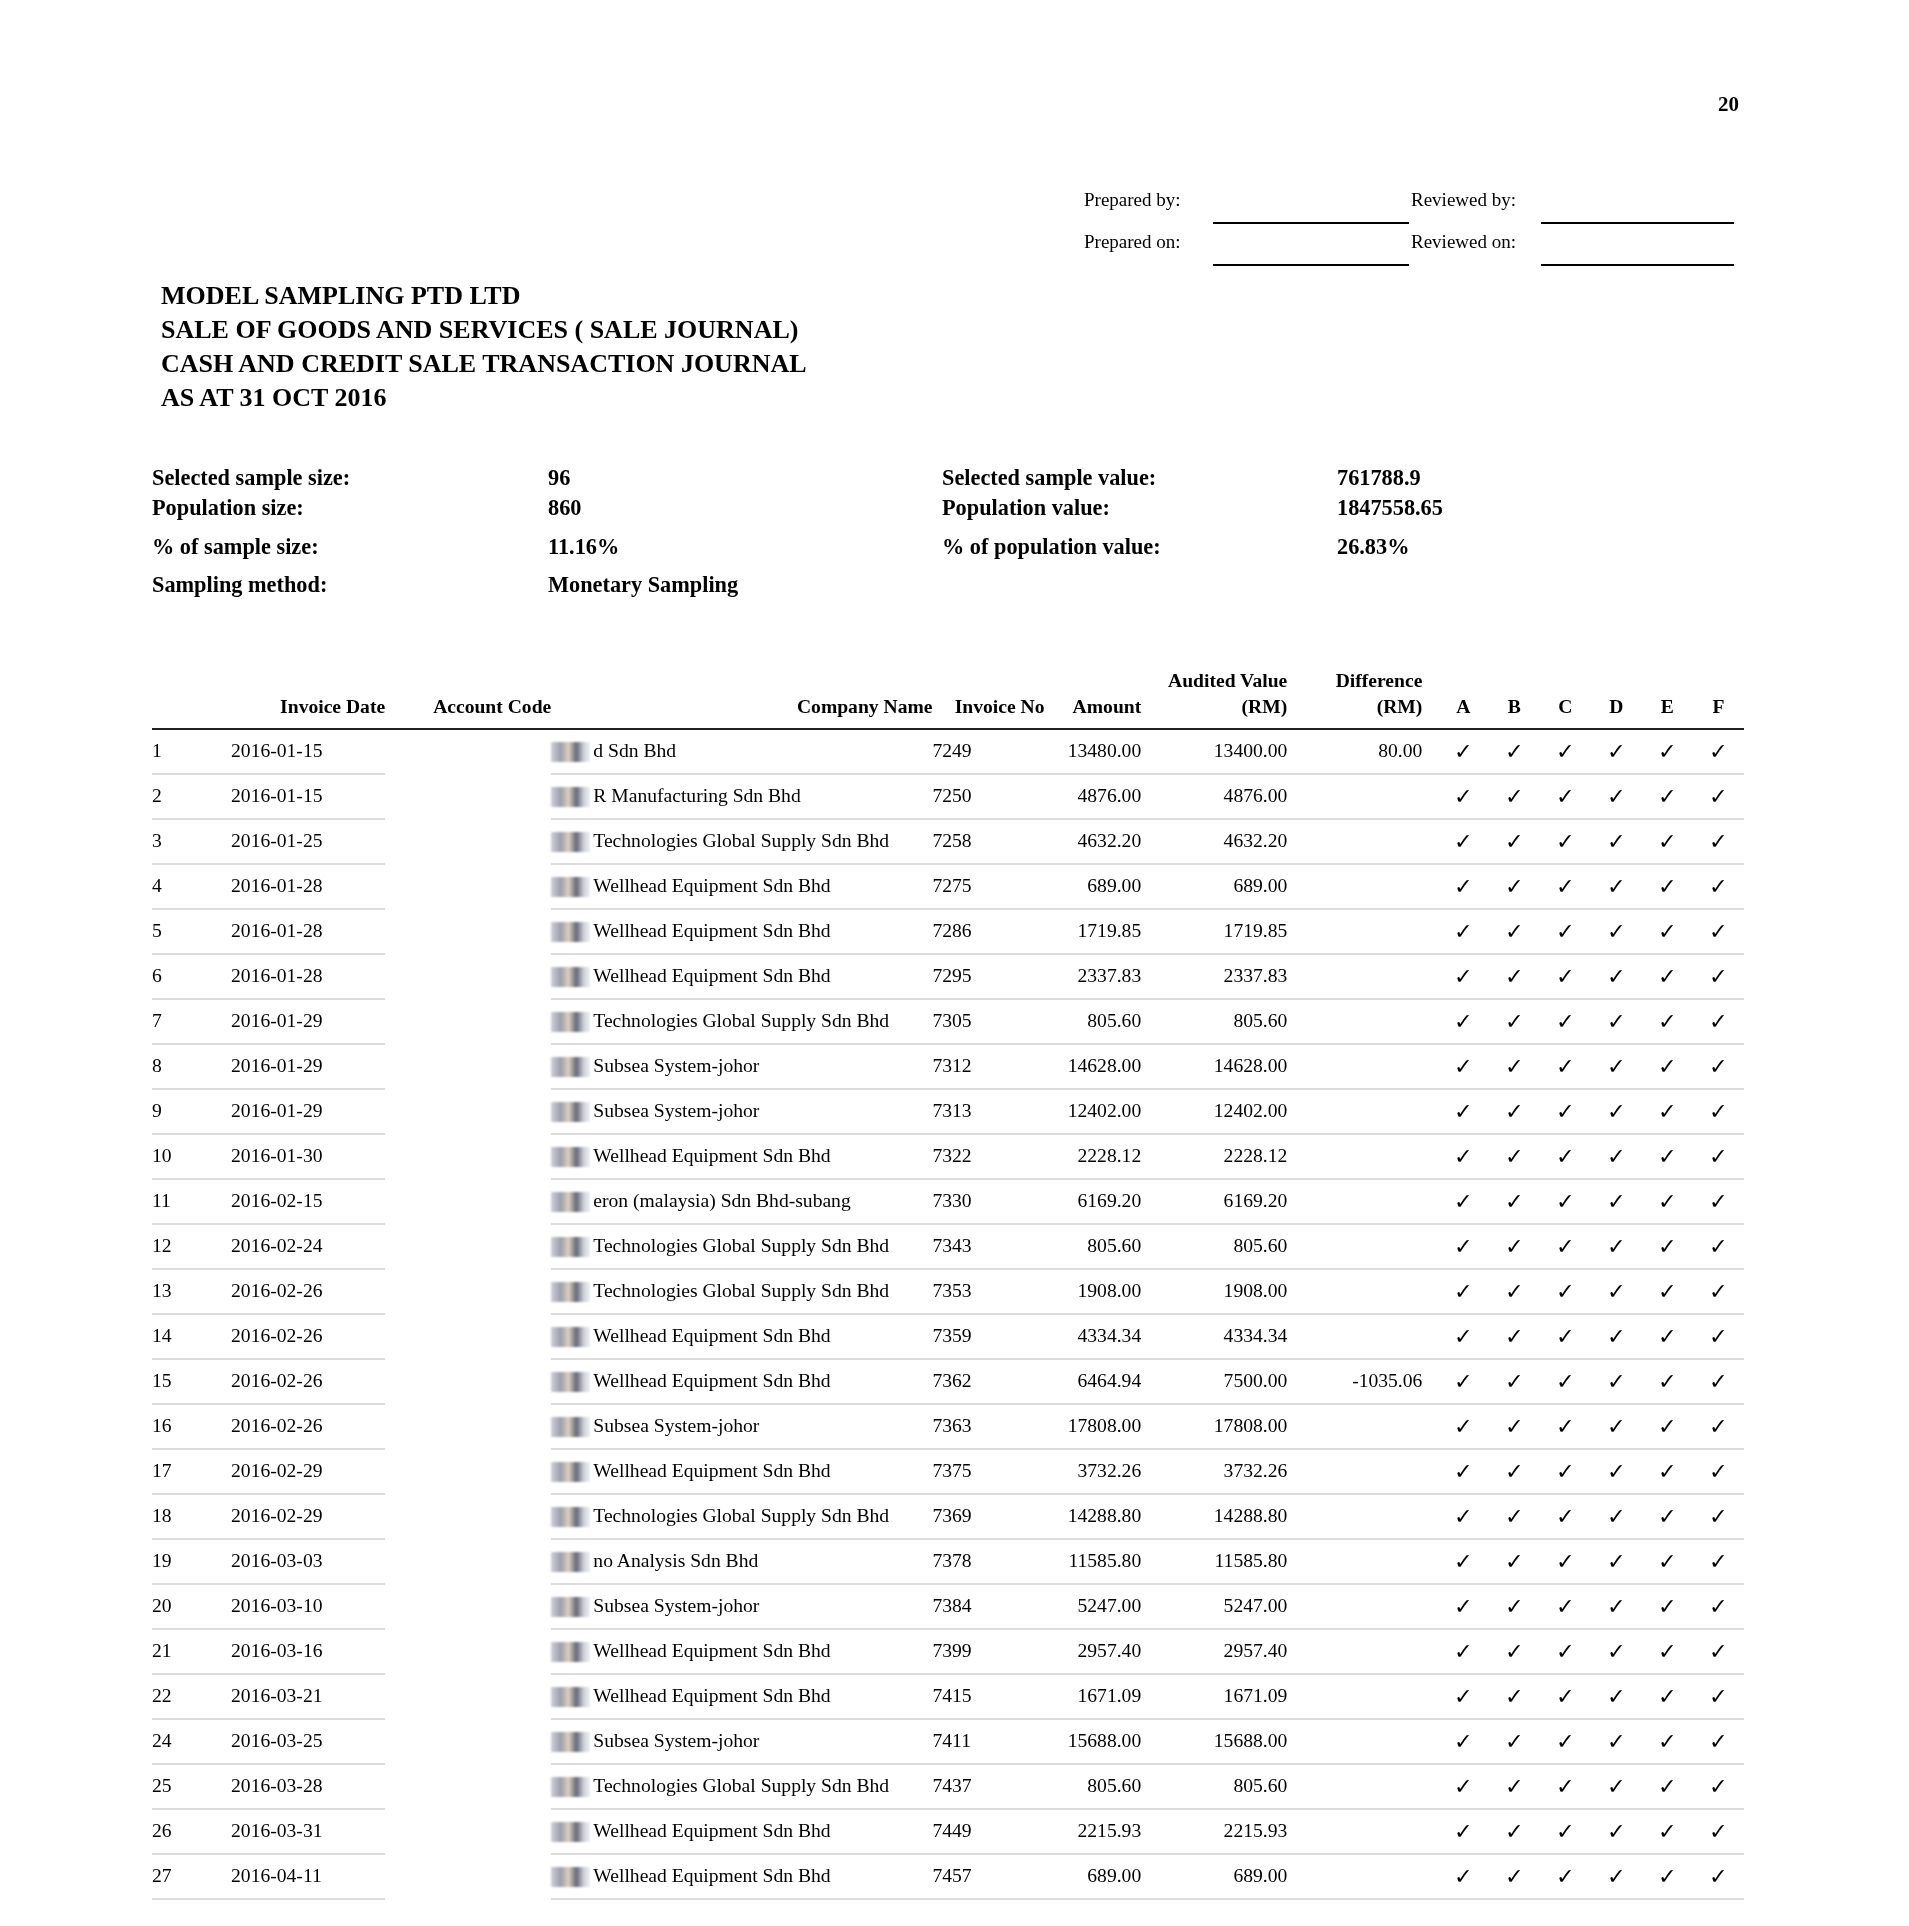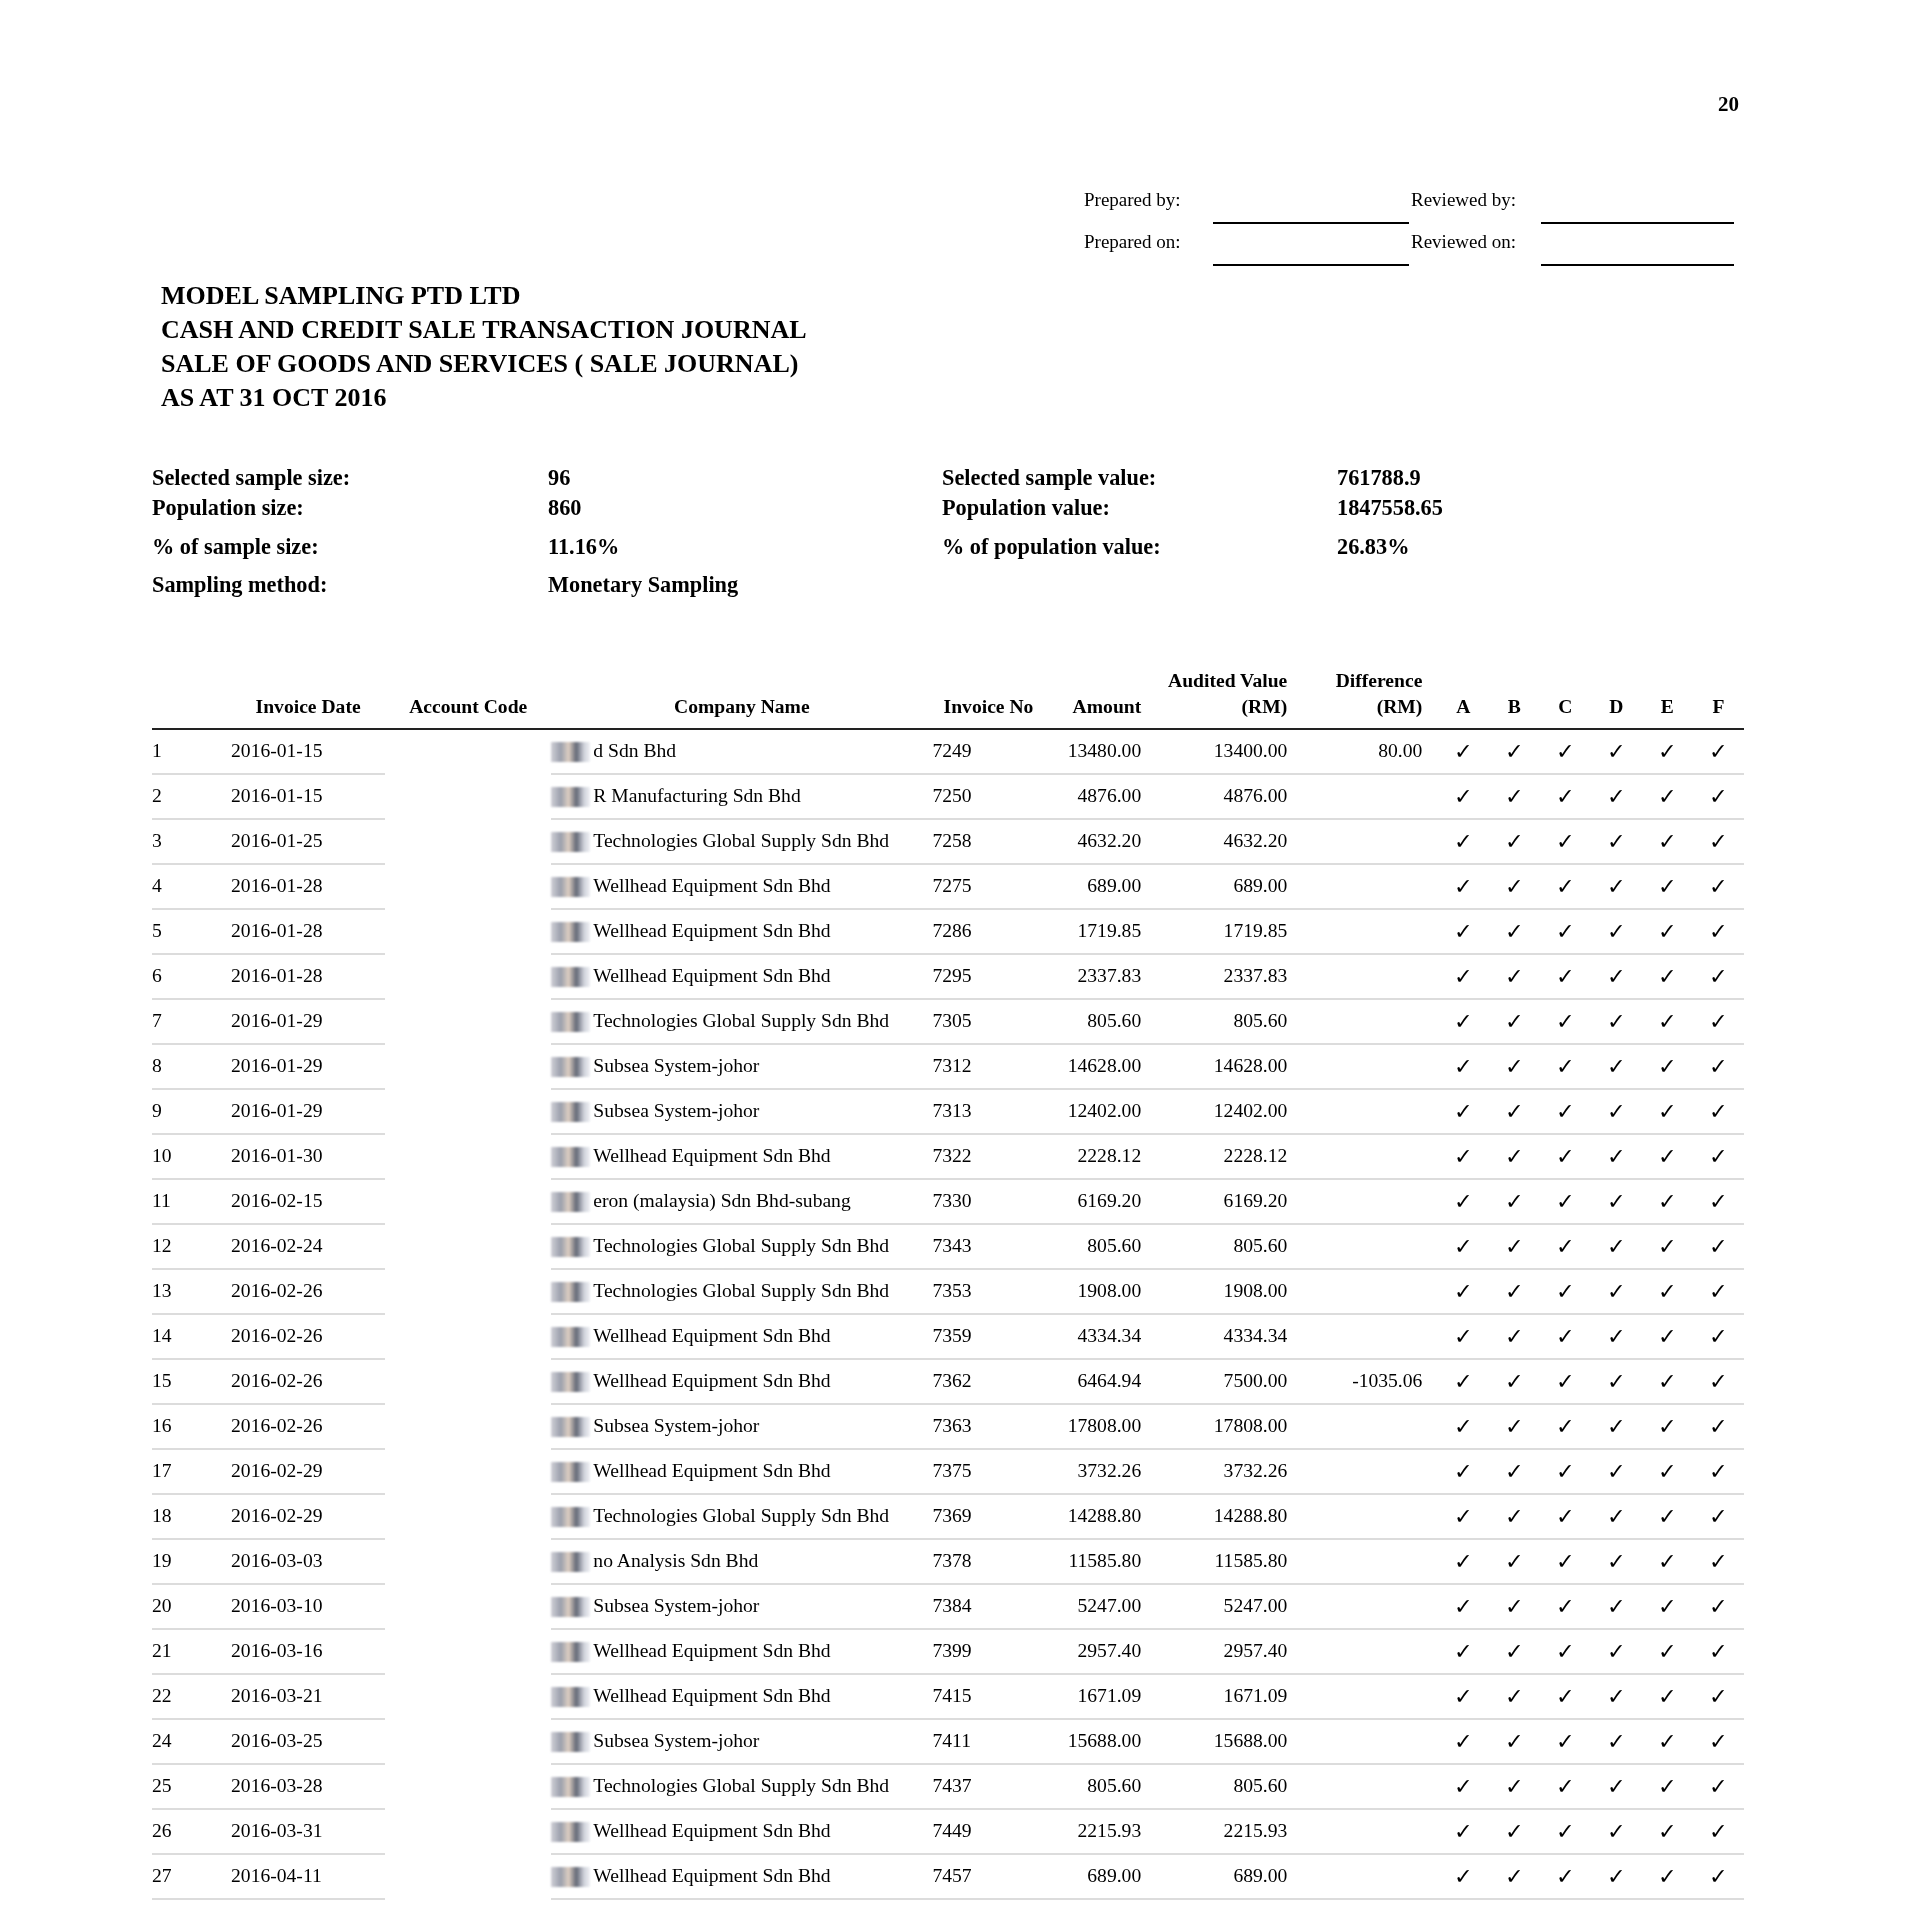--- a/index.html
+++ b/index.html
@@ -13,21 +13,21 @@
   .sig-line { position: absolute; height: 1.9px; background: #000; }
   .titles { left: 161px; top: 279px; font-weight: bold; font-size: 26px; line-height: 34px; }
   .titles div { white-space: nowrap; }
   .summary { font-size: 22.3px; font-weight: bold; white-space: nowrap; }
 
   table.journal {
     position: absolute; left: 152px; top: 668px; width: 1592px;
     border-collapse: collapse; font-size: 19.6px;
   }
   table.journal th {
-    font-weight: bold; font-size: 19.6px; text-align: center; vertical-align: bottom;
+    font-weight: bold; font-size: 19.6px; text-align: right; vertical-align: bottom;
     padding: 0 0 7.7px 0; line-height: 26px; border-bottom: 2.3px solid #222;
   }
   table.journal th.num, table.journal td.num { text-align: right; padding-right: 15.4px; }
   table.journal th.chk { text-align: center; width: 51px; }
   table.journal td {
     height: 43px; padding: 0; vertical-align: middle; white-space: nowrap;
     border-bottom: 2.3px solid #dcdcdc;
   }
   table.journal td.chk { text-align: center; font-size: 22.3px; }
   table.journal td.blur-gap { border-bottom-color: transparent; }
@@ -47,22 +47,22 @@
 <div class="sig-line" style="left:1213px; top:222px; width:196px;"></div>
 <div class="abs signoff" style="left:1411px; top:189px;">Reviewed by:</div>
 <div class="sig-line" style="left:1541px; top:222px; width:193px;"></div>
 <div class="abs signoff" style="left:1084px; top:231px;">Prepared on:</div>
 <div class="sig-line" style="left:1213px; top:264px; width:196px;"></div>
 <div class="abs signoff" style="left:1411px; top:231px;">Reviewed on:</div>
 <div class="sig-line" style="left:1541px; top:264px; width:193px;"></div>
 
 <div class="abs titles">
   <div>MODEL SAMPLING PTD LTD</div>
+  <div>SALE OF GOODS AND SERVICES ( SALE JOURNAL)</div>
   <div>CASH AND CREDIT SALE TRANSACTION JOURNAL</div>
-  <div>SALE OF GOODS AND SERVICES ( SALE JOURNAL)</div>
   <div>AS AT 31 OCT 2016</div>
 </div>
 
 <div>
   <div class="abs summary" style="left:152px; top:465px;">Selected sample size:</div>
   <div class="abs summary" style="left:548px; top:465px;">96</div>
   <div class="abs summary" style="left:942px; top:465px;">Selected sample value:</div>
   <div class="abs summary" style="left:1337px; top:465px;">761788.9</div>
 
   <div class="abs summary" style="left:152px; top:495px;">Population size:</div>

